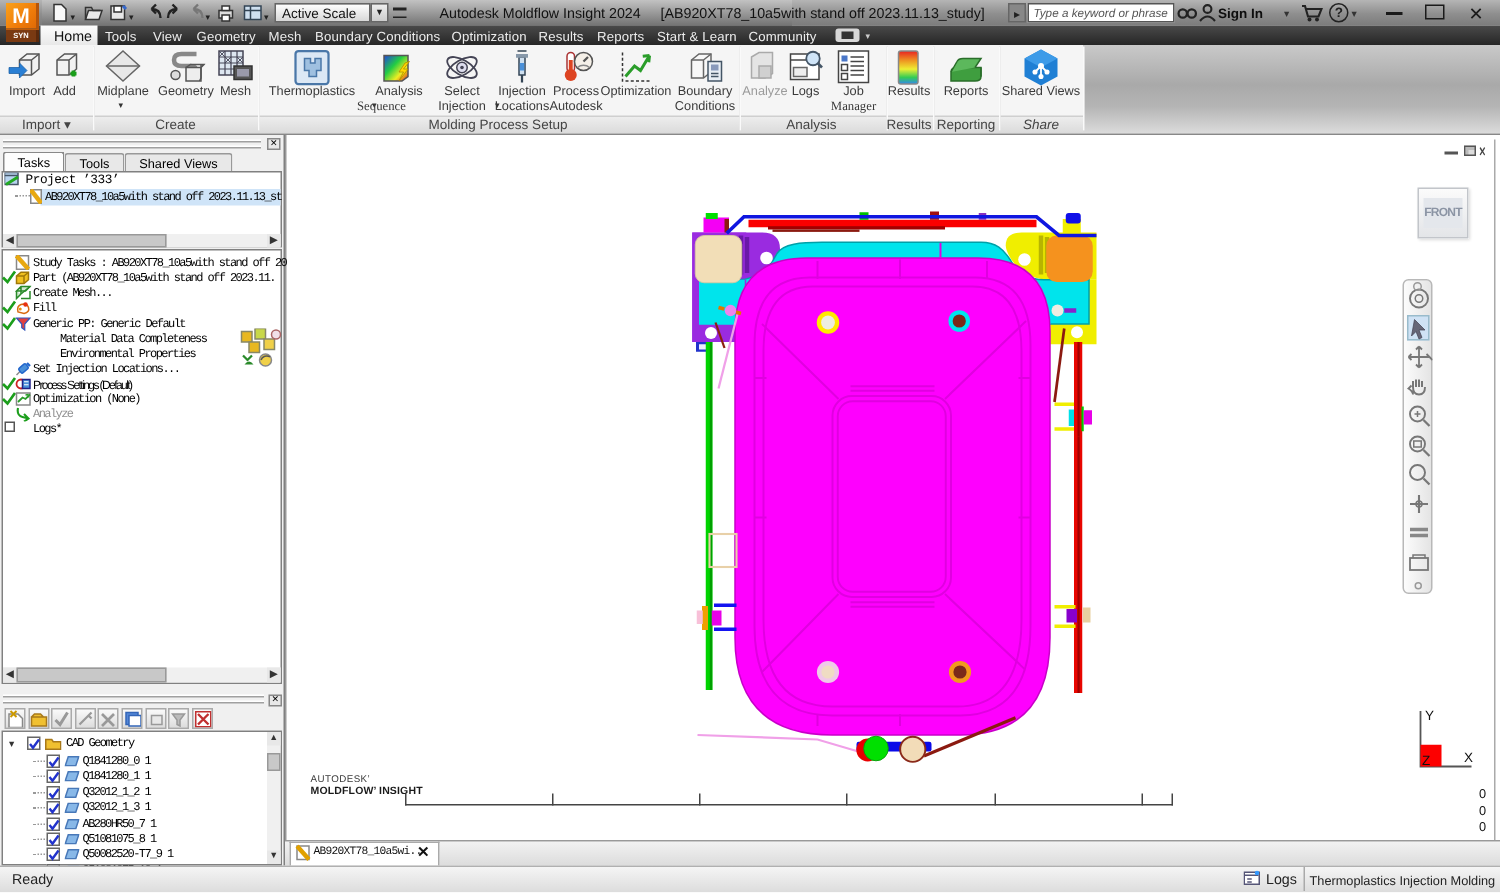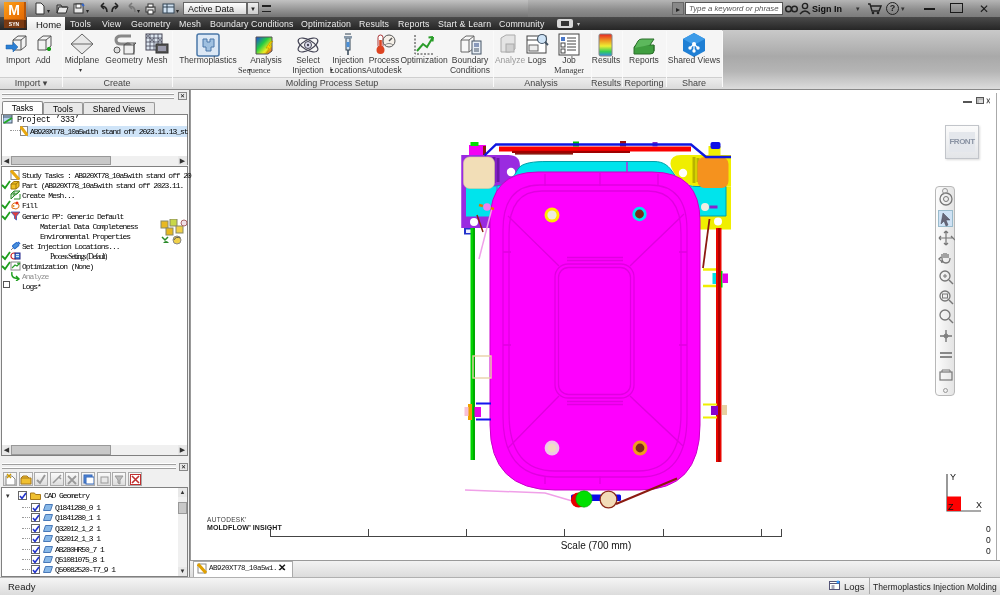--- a/index.html
+++ b/index.html
@@ -57,25 +57,26 @@
           <rect x="4" y="8" width="5" height="4" fill="#fff" stroke="#333"></rect>
         </svg>
       </div>
       <div class="abs" style="left:132px;top:1px;width:13px;height:13px;">
         <svg width="13" height="13">
           <rect x="1" y="2" width="11" height="9" fill="#cfe0f0" stroke="#345"></rect>
           <path d="M1,5 h11 M5,2 v9" stroke="#345"></path>
         </svg>
       </div>
       <div class="abs" style="left:146px;top:6px;font-size:6px;color:#222;">▾</div>
-      <div class="abs" style="left:153px;top:1px;width:64px;height:13px;background:linear-gradient(#fefefe,#d8d8d8);border:1px solid #666;font-size:9px;color:#111;line-height:12px;padding-left:4px;">Active Data</div>
+      <div class="abs" style="left:153px;top:1px;width:64px;height:13px;background:linear-gradient(#fefefe,#d8d8d8);border:1px solid #666;font-size:9px;color:#111;line-height:12px;padding-left:4px;">Active Scale</div>
       <div class="abs" style="left:217px;top:1px;width:12px;height:13px;background:linear-gradient(#eee,#ccc);border:1px solid #666;font-size:6px;text-align:center;line-height:12px;color:#222;">▼</div>
       <div class="abs" style="left:232px;top:4px;width:9px;height:7px;border-top:2px solid #222;border-bottom:1px solid #222;"></div>
     </div>
 
+<div class="abs" style="left:293px;top:4px;font-size:9.5px;color:#111;white-space:nowrap;">Autodesk Moldflow Insight 2024&nbsp;&nbsp;&nbsp;&nbsp;&nbsp;[AB920XT78_10a5with stand off 2023.11.13_study]</div>
 
 <div class="abs" style="left:672px;top:2px;width:12px;height:13px;background:#888;border:1px solid #666;color:#222;font-size:8px;text-align:center;line-height:13px;">▸</div>
 <div class="abs" style="left:685px;top:2px;width:98px;height:13px;background:#fff;border:1px solid #555;font-size:7.8px;font-style:italic;color:#555;line-height:12px;padding-left:3px;white-space:nowrap;overflow:hidden;">Type a keyword or phrase</div>
 <div class="abs" style="left:784px;top:2px;width:22px;height:13px;">
       <svg width="22" height="13">
         <circle cx="4.5" cy="7" r="2.8" fill="none" stroke="#222" stroke-width="1.5"></circle>
         <circle cx="10.5" cy="7" r="2.8" fill="none" stroke="#222" stroke-width="1.5"></circle>
       </svg>
     </div>
 <div class="abs" style="left:798px;top:2px;width:14px;height:13px;">
@@ -117,21 +118,21 @@
       <div class="abs" style="left:590.5px;top:31px;width:1px;height:56px;background:#cdcdcd;border-right:1px solid #fafafa;"></div>
       <div class="abs" style="left:622px;top:31px;width:1px;height:56px;background:#cdcdcd;border-right:1px solid #fafafa;"></div>
       <div class="abs" style="left:666px;top:31px;width:1px;height:56px;background:#cdcdcd;border-right:1px solid #fafafa;"></div>
       <div class="abs" style="left:722px;top:31px;width:1px;height:56px;background:#cdcdcd;border-right:1px solid #fafafa;"></div>
       <div class="abs" style="left:-29px;top:78px;width:120px;text-align:center;font-size:9px;color:#444;">Import ▾</div>
       <div class="abs" style="left:57px;top:78px;width:120px;text-align:center;font-size:9px;color:#444;">Create</div>
       <div class="abs" style="left:272px;top:78px;width:120px;text-align:center;font-size:9px;color:#444;">Molding Process Setup</div>
       <div class="abs" style="left:481px;top:78px;width:120px;text-align:center;font-size:9px;color:#444;">Analysis</div>
       <div class="abs" style="left:546px;top:78px;width:120px;text-align:center;font-size:9px;color:#444;">Results</div>
       <div class="abs" style="left:584px;top:78px;width:120px;text-align:center;font-size:9px;color:#444;">Reporting</div>
-      <div class="abs" style="left:634px;top:78px;width:120px;text-align:center;font-size:9px;color:#444;">Share</div>
+      <div class="abs" style="left:634px;top:78px;width:120px;text-align:center;font-size:9px;color:#444;font-style:italic;">Share</div>
       <div class="abs" style="left:5px;top:32px;width:26px;height:26px;">
         <svg width="26" height="26">
           <path d="M8,8 l5,-4 h8 v10 l-5,4 h-8 z" fill="#f2f2f2" stroke="#555"></path>
           <path d="M8,8 h8 v10 M16,8 l5,-4" fill="none" stroke="#555"></path>
           <path d="M1,13 h7 l0,-3 5,5 -5,5 0,-3 h-7 z" fill="#2a7fd4" stroke="#1a5fa4" stroke-width="0.5"></path>
         </svg>
       </div>
       <div class="abs" style="left:-27px;top:55px;width:90px;text-align:center;font-size:8.5px;color:#3a3a3a;">Import</div>
       <div class="abs" style="left:30px;top:32px;width:26px;height:26px;">
         <svg width="26" height="26">
@@ -434,21 +435,20 @@
 <div class="abs" style="left:270px;top:529px;width:512px;height:8px;border-bottom:1px solid #444;"></div>
 <div id="ticks">
       <div class="abs" style="left:270px;top:529px;width:1px;height:8px;background:#444;"></div>
       <div class="abs" style="left:368px;top:529px;width:1px;height:8px;background:#444;"></div>
       <div class="abs" style="left:466px;top:529px;width:1px;height:8px;background:#444;"></div>
       <div class="abs" style="left:564px;top:529px;width:1px;height:8px;background:#444;"></div>
       <div class="abs" style="left:663px;top:529px;width:1px;height:8px;background:#444;"></div>
       <div class="abs" style="left:761px;top:529px;width:1px;height:8px;background:#444;"></div>
       <div class="abs" style="left:781px;top:529px;width:1px;height:8px;background:#444;"></div>
     </div>
-<div class="abs" style="left:440px;top:540px;width:312px;text-align:center;font-size:10px;color:#111;">Scale (700 mm)</div>
 
 <div class="abs" style="left:207px;top:516px;font-size:6.5px;color:#3a3a3a;letter-spacing:0.3px;">AUTODESK’</div>
 <div class="abs" style="left:207px;top:524px;font-size:7px;color:#1a1a1a;font-weight:bold;letter-spacing:0.1px;">MOLDFLOW’ INSIGHT</div>
 
 <div class="abs" style="left:880px;top:460px;">
 <svg width="115" height="95">
 <path d="M67,14 V51 H101" stroke="#555" stroke-width="1.2" fill="none"></path>
 <rect x="67" y="36.5" width="14" height="14.5" fill="#fd0000"></rect>
 <text x="70" y="20" font-size="9" fill="#111" font-family="Liberation Sans">Y</text>
 <text x="96" y="48" font-size="9" fill="#111" font-family="Liberation Sans">X</text>
@@ -562,21 +562,21 @@
             <path d="M1,5 l3,3 5,-7" fill="none" stroke="#1c9e1c" stroke-width="1.8"></path>
           </svg>
         </div>
         <div class="abs" style="left:10px;top:160.5px;width:11px;height:10px;z-index:2;">
           <svg width="11" height="10">
             <circle cx="4" cy="5" r="3" fill="none" stroke="#c22" stroke-width="1.2"></circle>
             <rect x="5" y="2" width="5" height="6" fill="#4a90d9" stroke="#228"></rect>
             <path d="M6,3.5 h3 m-3,2 h3" stroke="#fff" stroke-width="0.8"></path>
           </svg>
         </div>
-        <div class="abs" style="left:22px;top:161.5px;font-size:8px;font-family:Liberation Serif, serif;letter-spacing:-1.05px;white-space:nowrap;color:#000;z-index:2;white-space:nowrap;padding-left:28px;">Process Settings (Default)</div>
+        <div class="abs" style="left:22px;top:161.5px;font-size:8px;font-family:Liberation Sans, sans-serif;letter-spacing:-1.05px;white-space:nowrap;color:#000;z-index:2;white-space:nowrap;">Process Settings (Default)</div>
         <div class="abs" style="left:1px;top:170.5px;width:10px;height:10px;z-index:2;">
           <svg width="10" height="10">
             <path d="M1,5 l3,3 5,-7" fill="none" stroke="#1c9e1c" stroke-width="1.8"></path>
           </svg>
         </div>
         <div class="abs" style="left:10px;top:170.5px;width:11px;height:10px;z-index:2;">
           <svg width="11" height="10">
             <rect x="1" y="1" width="9" height="8" fill="#fff" stroke="#888"></rect>
             <path d="M2,7 l3,-3 2,1 3,-3" fill="none" stroke="#2a9d2a" stroke-width="1.2"></path>
             <path d="M9,2 l-2,0.3 m2,-0.3 l-0.3,2" stroke="#2a9d2a"></path>

